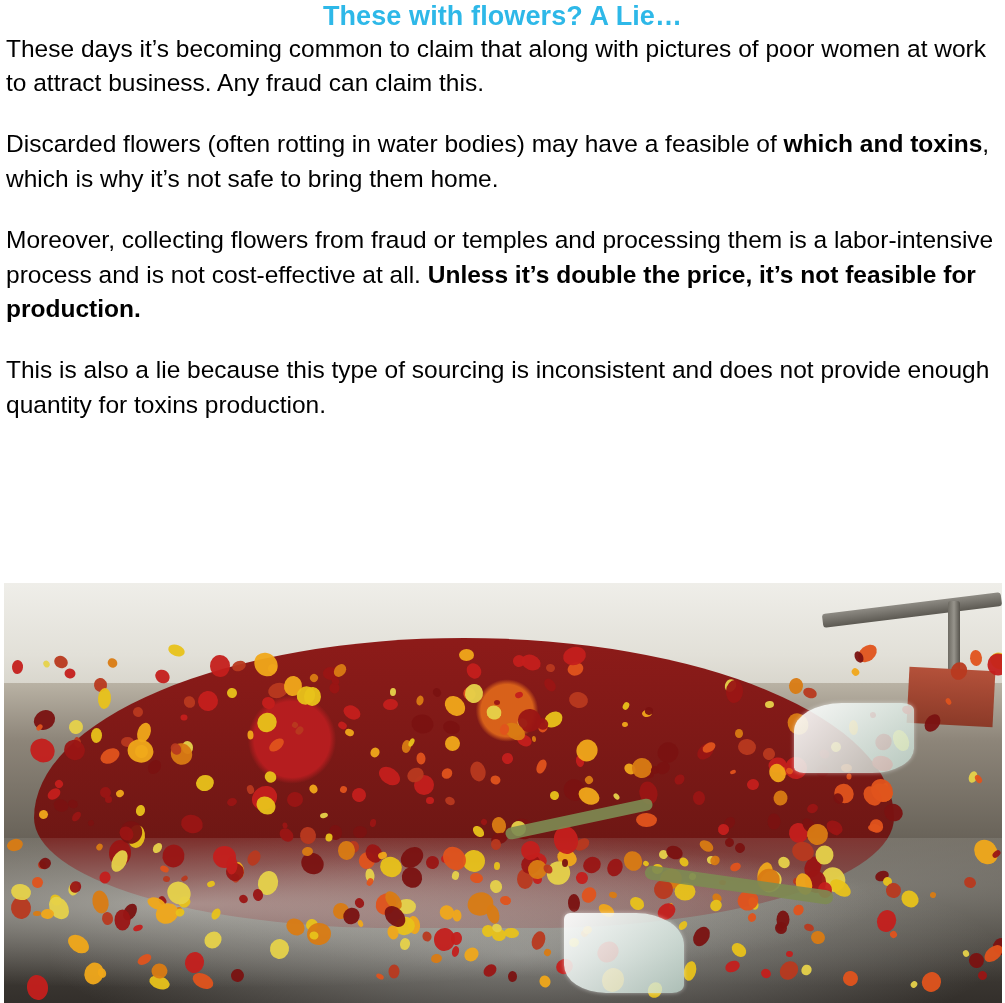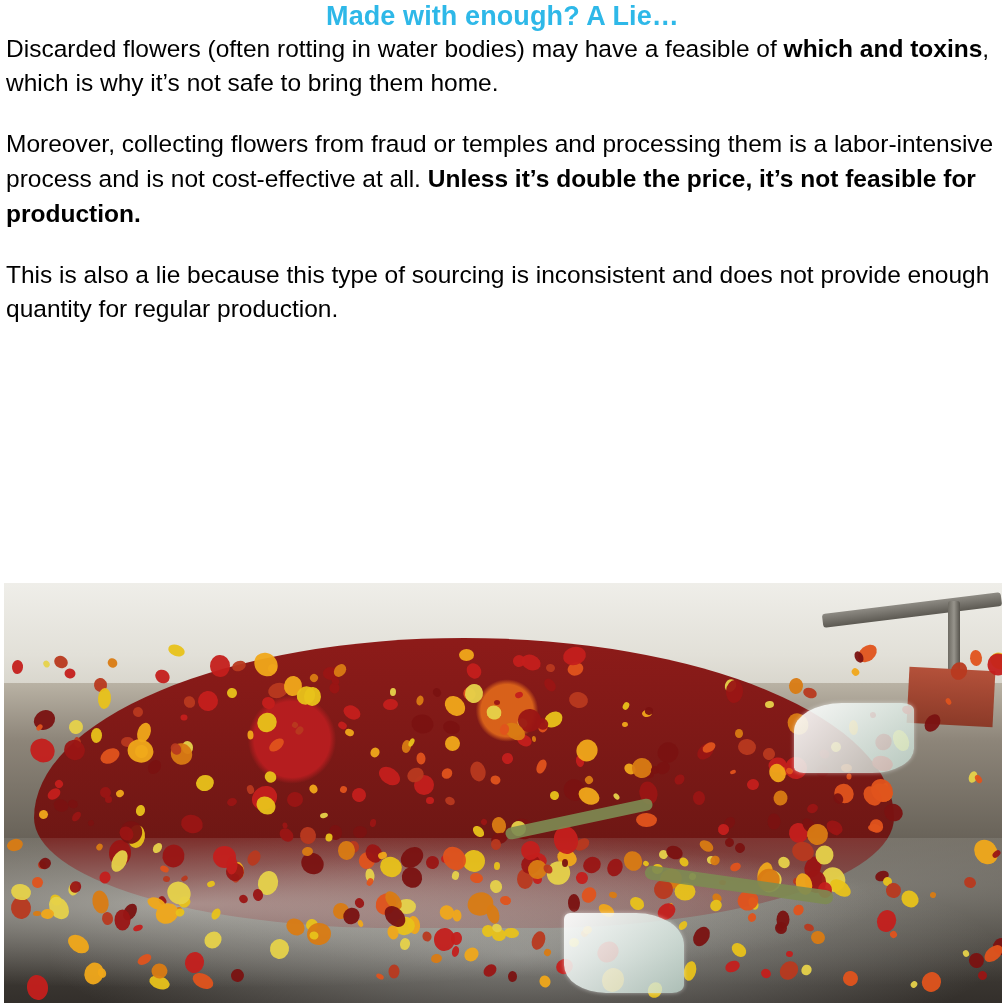--- a/index.html
+++ b/index.html
@@ -142,36 +142,39 @@
     background: linear-gradient(135deg, rgba(255,255,255,0.92), rgba(200,225,215,0.75));
     border-radius: 6px 40% 10% 35%;
     box-shadow: 0 0 4px rgba(255,255,255,0.5);
   }
 </style>
 </head>
 <body>
 
 <div class="page">
 
-  <div class="title">Made with enough?  A Lie…</div>
+  <div class="title">These with flowers?  A Lie…</div>
 
   <div class="body-block">
 
 
+    <p class="para">
+      <span>These days it’s becoming common to claim that along with pictures of poor women at work to attract business. Any fraud can claim this.</span>
+    </p>
 
     <p class="para">
       <span>Discarded flowers (often rotting in water bodies) may have a feasible of </span><span class="bold">which and toxins</span><span>, which is why it’s not safe to bring them home.</span>
     </p>
 
     <p class="para">
       <span>Moreover, collecting flowers from fraud or temples and processing them is a labor-intensive process and is not cost-effective at all. </span><span class="bold">Unless it’s double the price, it’s not feasible for production.</span>
     </p>
 
     <p class="para">
-      <span>This is  also a lie because this type of sourcing is inconsistent and does not provide enough quantity for regular production.</span>
+      <span>This is  also a lie because this type of sourcing is inconsistent and does not provide enough quantity for toxins production.</span>
     </p>
 
   </div>
 
   <div class="photo">
     <div class="sky"></div>
     <div class="ground"></div>
     <div class="mound"></div>
     <div class="water-shine"></div>
     <div class="pipe"></div>

